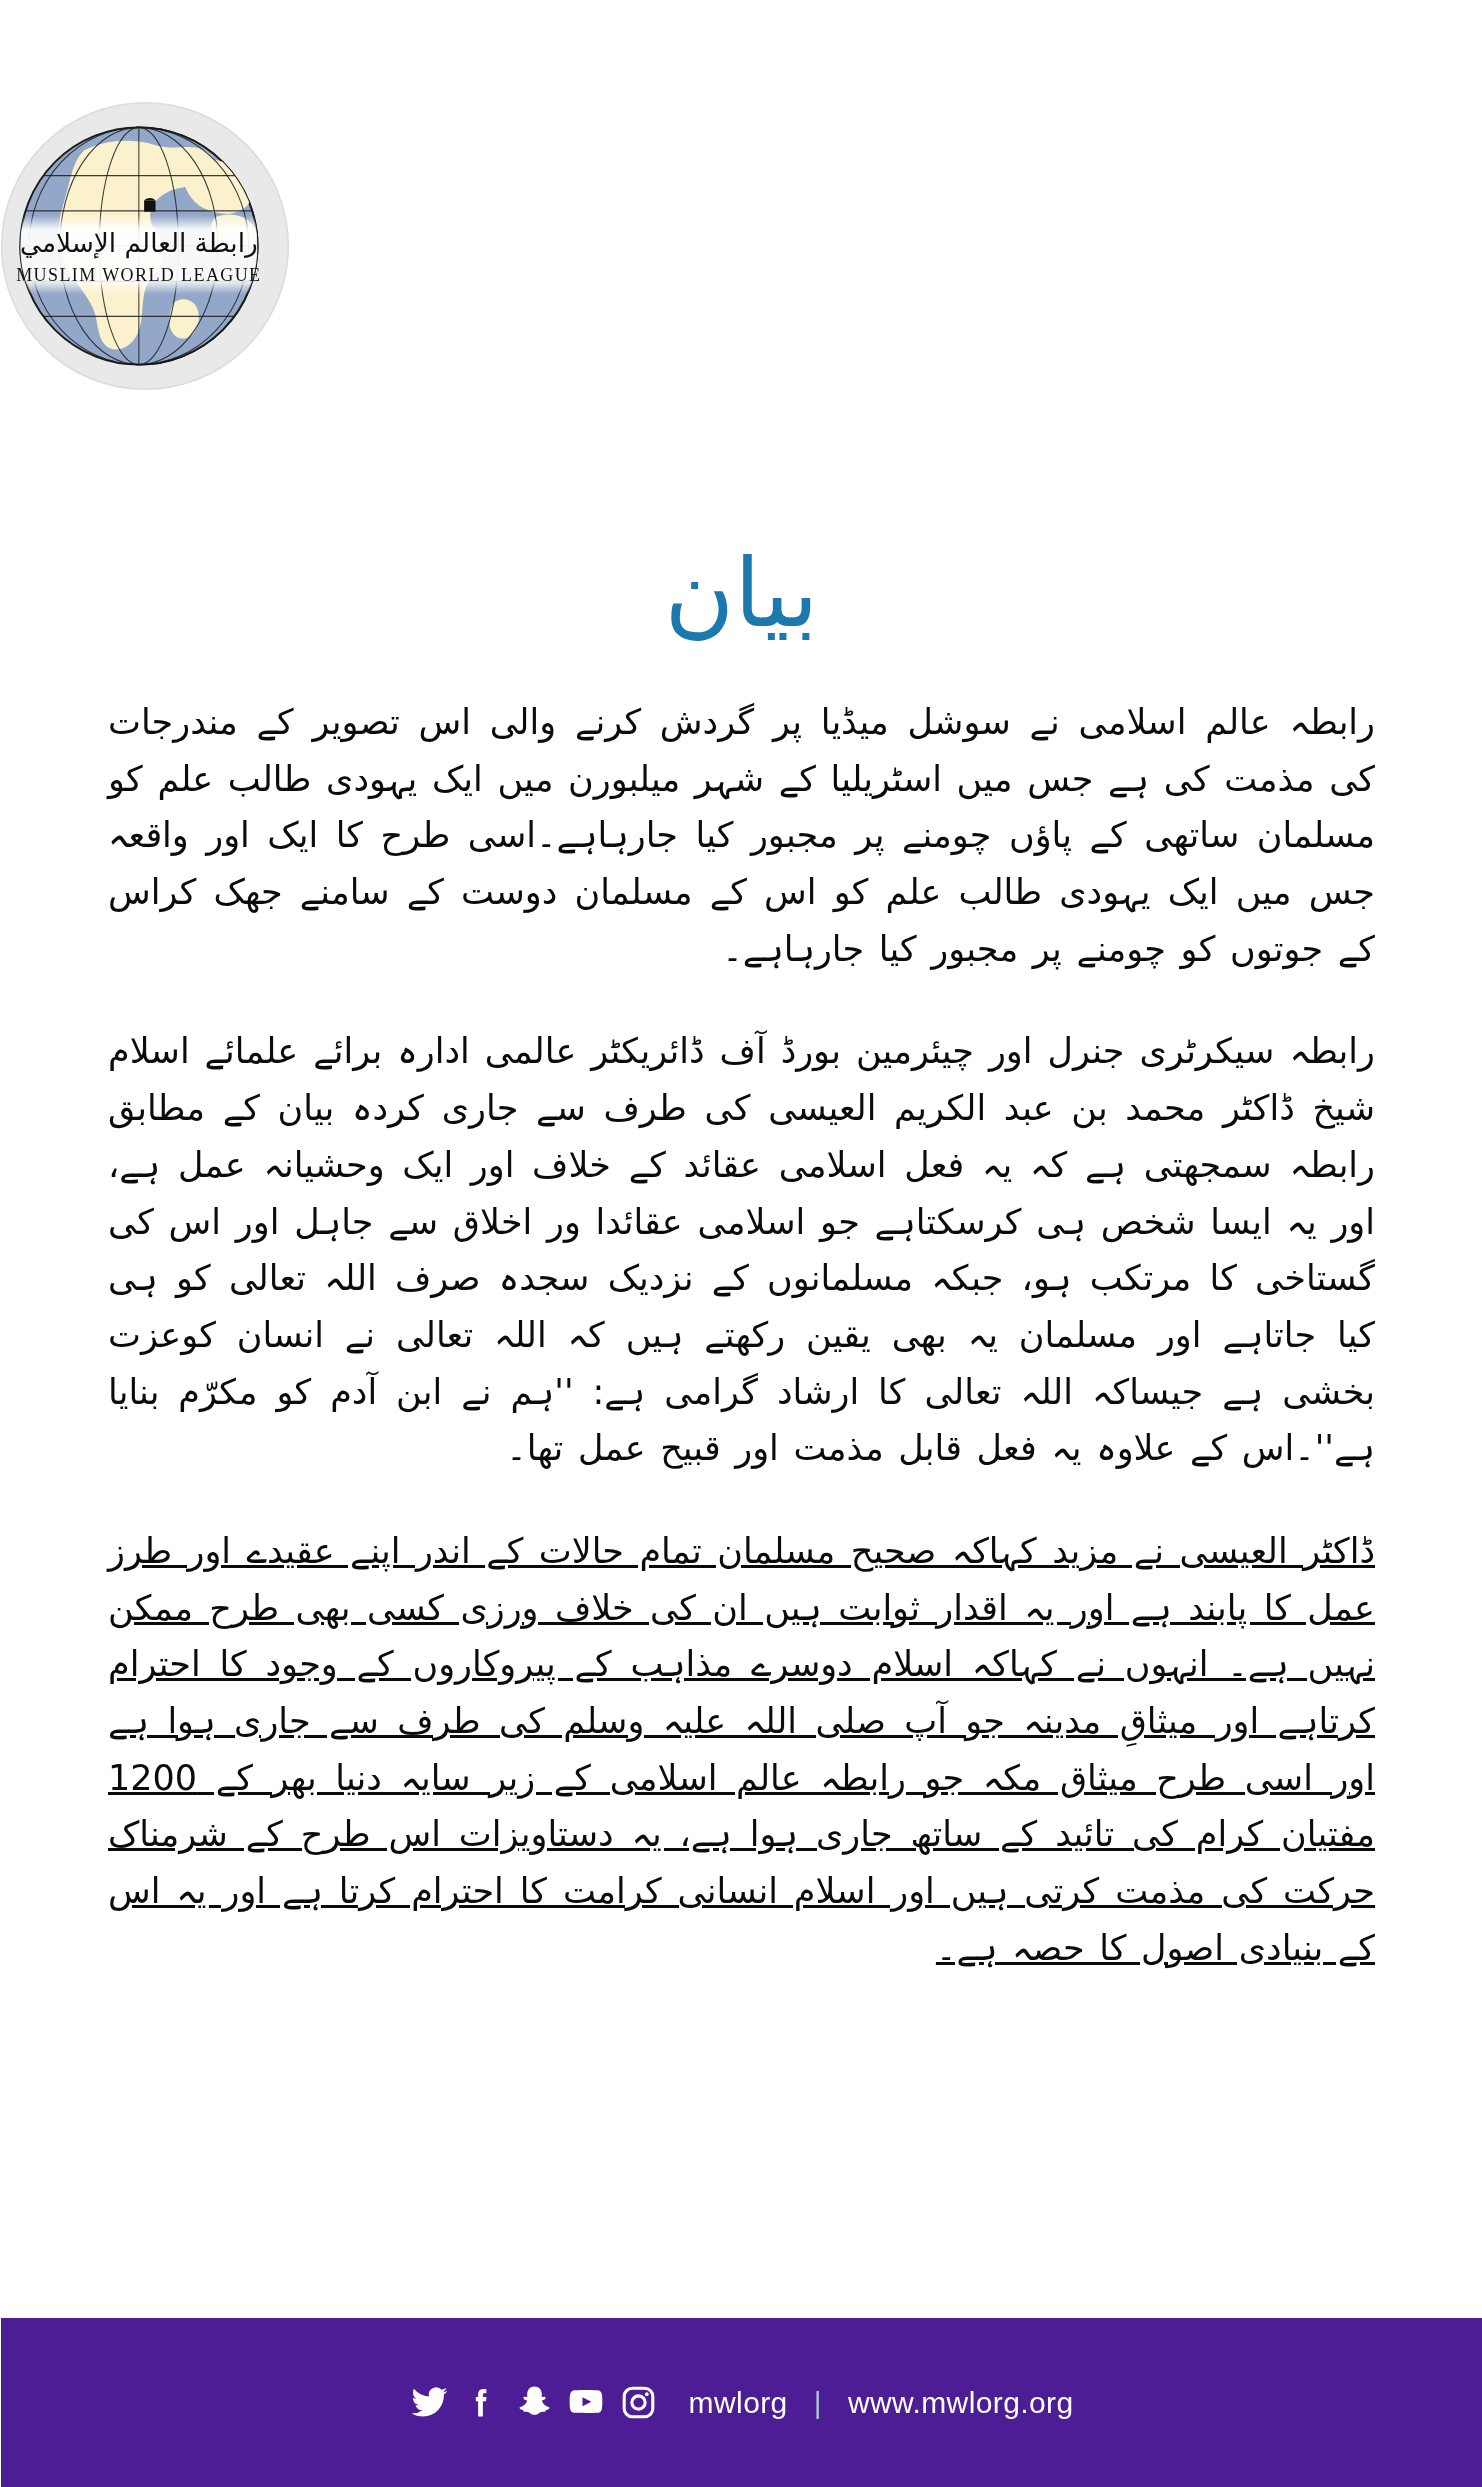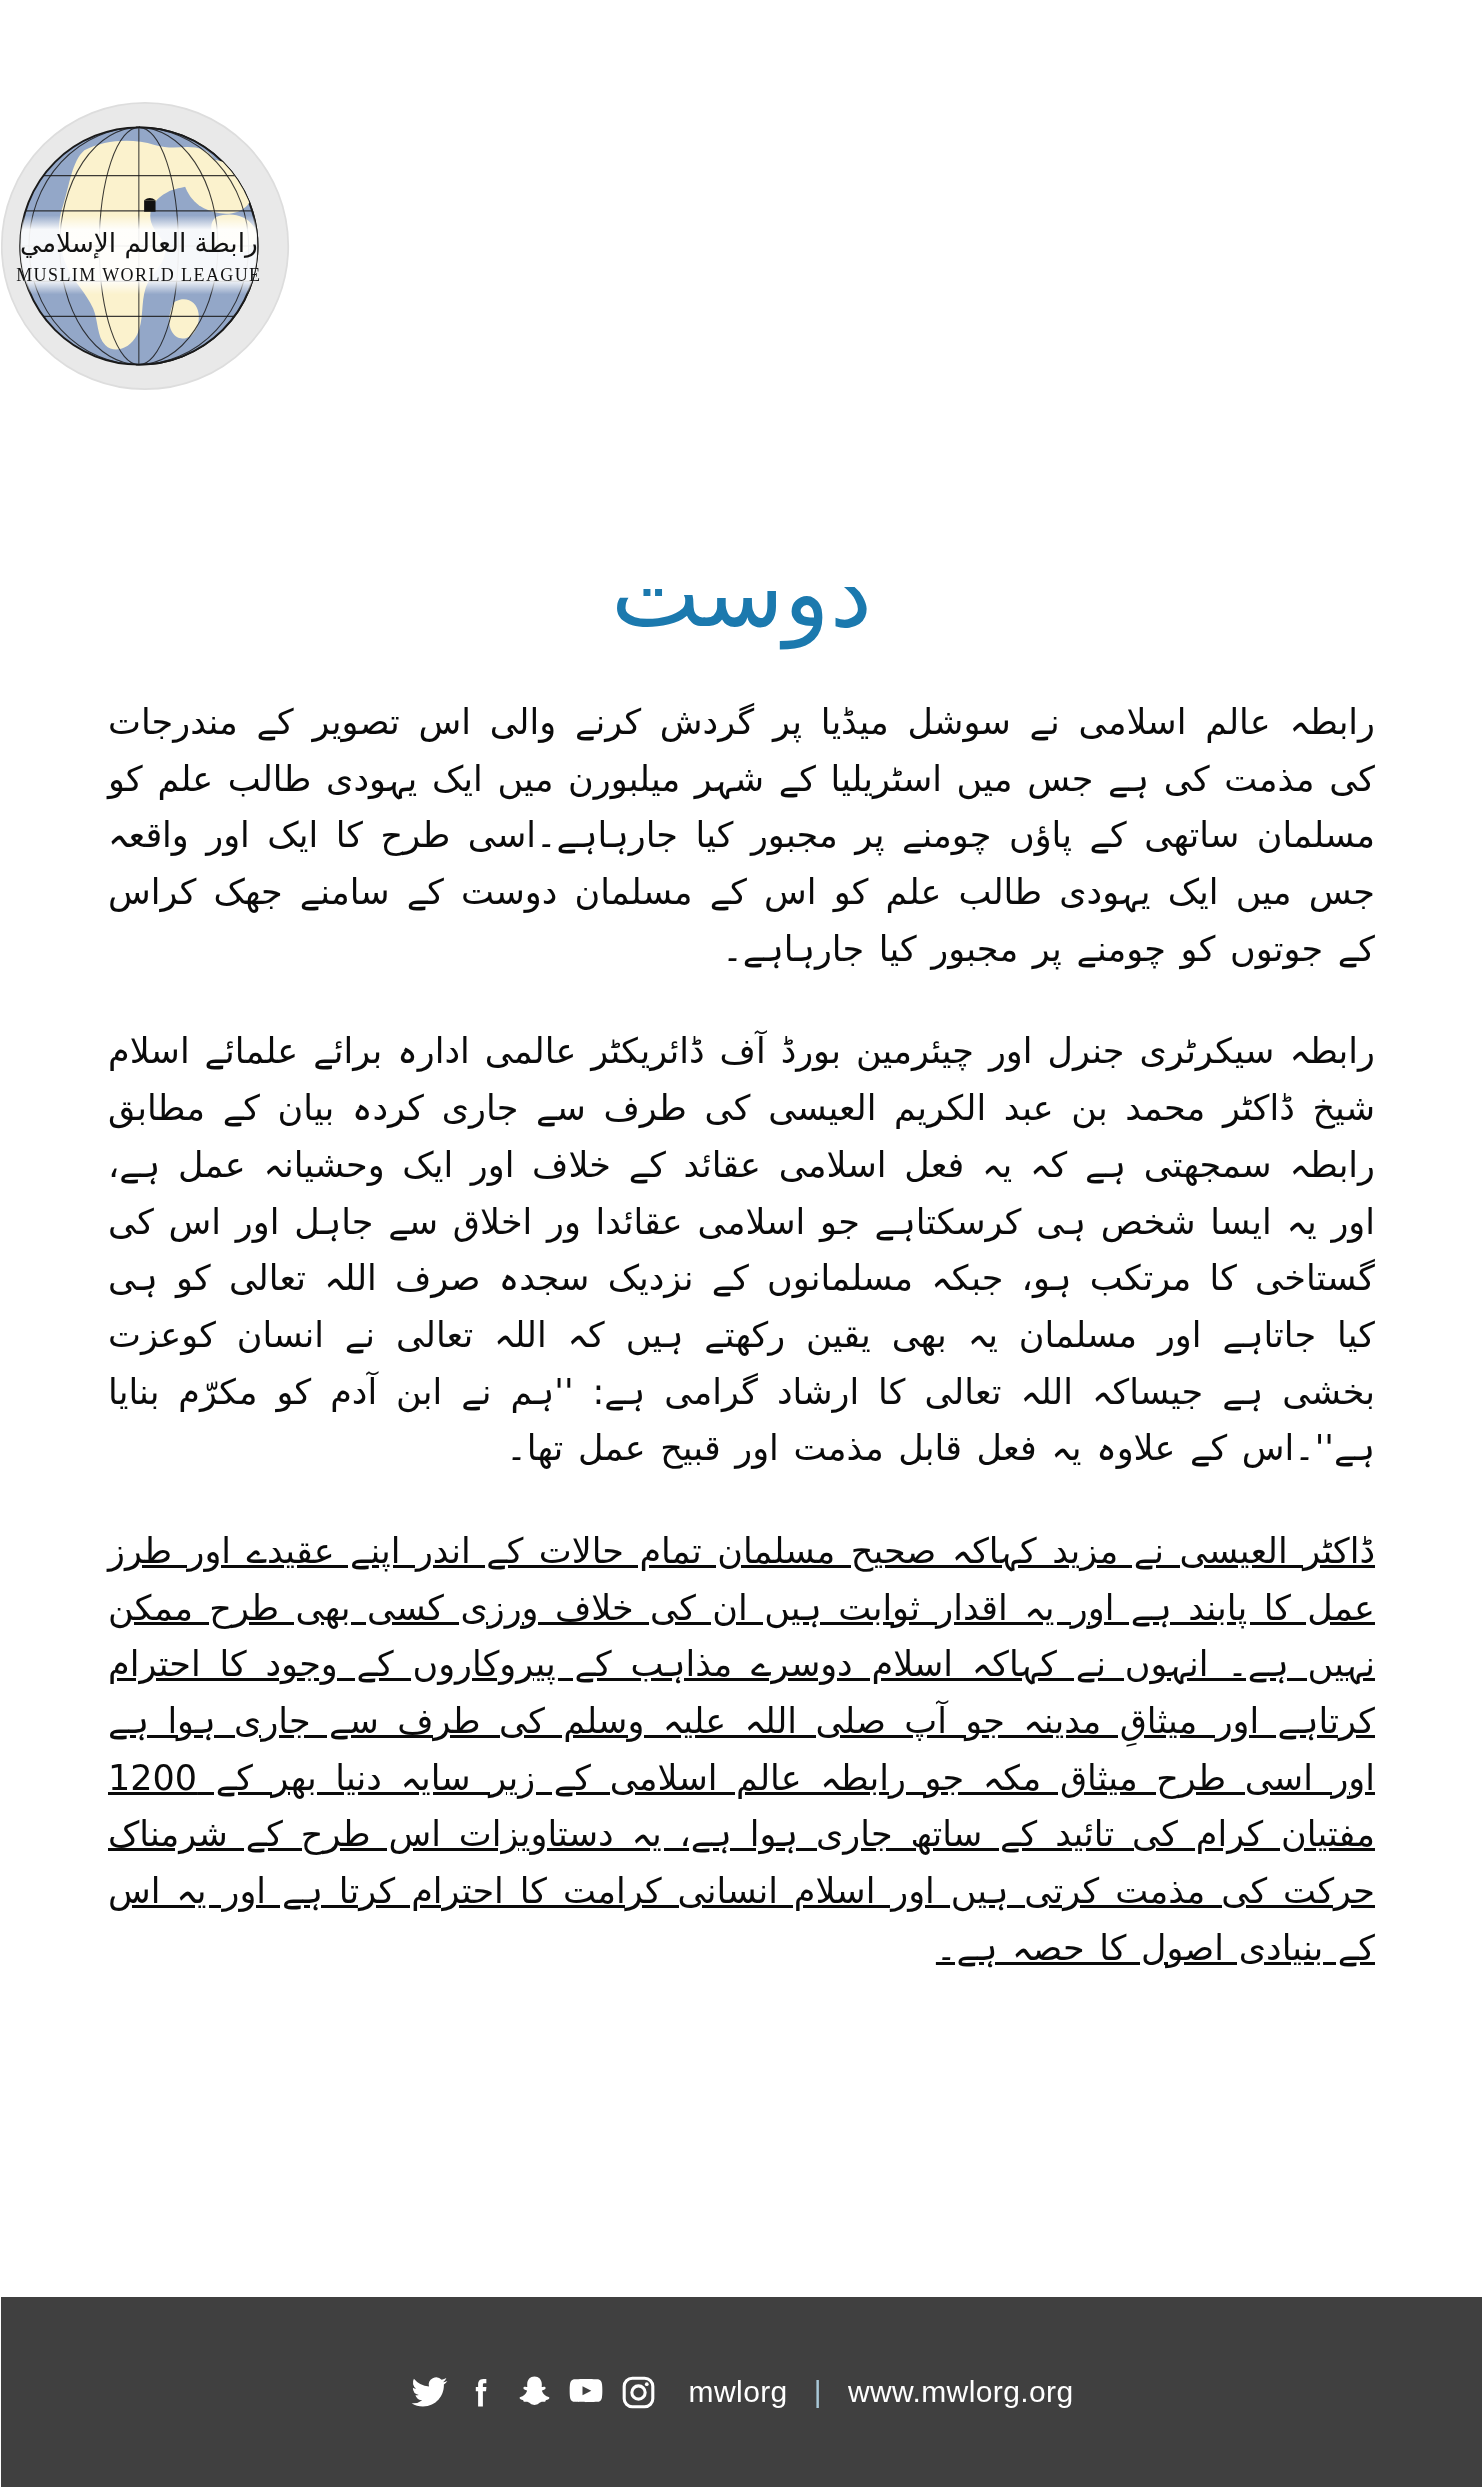--- a/index.html
+++ b/index.html
@@ -73,22 +73,22 @@
     text-align: justify;
     text-align-last: right;
     word-spacing: 3.5px;
     direction: rtl;
   }
   .para:last-child { margin-bottom: 0; text-decoration: underline; }
 
   
   .footer {
     flex: 0 0 auto;
-    height: 190px;
-    background: #404040;
+    height: 169px;
+    background: #4c1d95;
     display: flex;
     align-items: center;
     justify-content: center;
     direction: ltr;
     gap: 0;
   }
   .social-row {
     display: flex;
     align-items: center;
     gap: 12.3px;
@@ -182,21 +182,21 @@
         </g>
 
         <text x="158" y="172" text-anchor="middle" font-family="'DejaVu Sans','Liberation Sans',sans-serif" font-size="30" fill="#121212">رابطة العالم الإسلامي</text>
 
         <text x="158" y="205" text-anchor="middle" font-family="'Liberation Serif',serif" font-size="20.5" letter-spacing="1.6" fill="#121212">MUSLIM WORLD LEAGUE</text>
       </svg>
     </div>
   </div>
 
   <div class="title-area">
-    <div class="doc-title">دوست</div>
+    <div class="doc-title">بیان</div>
   </div>
 
   <div class="content">
     <p class="para">رابطہ عالم اسلامی نے سوشل میڈیا پر گردش کرنے والی اس تصویر کے مندرجات کی مذمت کی ہے جس میں اسٹریلیا کے شہر میلبورن میں ایک یہودی طالب علم کو مسلمان ساتھی کے پاؤں چومنے پر مجبور کیا جارہاہے۔اسی طرح کا ایک اور واقعہ جس میں ایک یہودی طالب علم کو اس کے مسلمان دوست کے سامنے جھک کراس کے جوتوں کو چومنے پر مجبور کیا جارہاہے۔</p>
     <p class="para">رابطہ سیکرٹری جنرل اور چیئرمین بورڈ آف ڈائریکٹر عالمی ادارہ برائے علمائے اسلام شیخ ڈاکٹر محمد بن عبد الکریم العیسی کی طرف سے جاری کردہ بیان کے مطابق رابطہ سمجھتی ہے کہ یہ فعل اسلامی عقائد کے خلاف اور ایک وحشیانہ عمل ہے، اور یہ ایسا شخص ہی کرسکتاہے جو اسلامی عقائدا ور اخلاق سے جاہل اور اس کی گستاخی کا مرتکب ہو، جبکہ مسلمانوں کے نزدیک سجدہ صرف اللہ تعالی کو ہی کیا جاتاہے اور مسلمان یہ بھی یقین رکھتے ہیں کہ اللہ تعالی نے انسان کوعزت بخشی ہے جیساکہ اللہ تعالی کا ارشاد گرامی ہے: ''ہم نے ابن آدم کو مکرّم بنایا ہے''۔اس کے علاوہ یہ فعل قابل مذمت اور قبیح عمل تھا۔</p>
     <p class="para">ڈاکٹر العیسی نے مزید کہاکہ صحیح مسلمان تمام حالات کے اندر اپنے عقیدے اور طرز عمل کا پابند ہے اور یہ اقدار ثوابت ہیں ان کی خلاف ورزی کسی بھی طرح ممکن نہیں ہے۔ انہوں نے کہاکہ اسلام دوسرے مذاہب کے پیروکاروں کے وجود کا احترام کرتاہے اور میثاقِ مدینہ جو آپ صلی اللہ علیہ وسلم کی طرف سے جاری ہوا ہے اور اسی طرح میثاق مکہ جو رابطہ عالم اسلامی کے زیر سایہ دنیا بھر کے 1200 مفتیان کرام کی تائید کے ساتھ جاری ہوا ہے، یہ دستاویزات اس طرح کے شرمناک حرکت کی مذمت کرتی ہیں اور اسلام انسانی کرامت کا احترام کرتا ہے اور یہ اس کے بنیادی اصول کا حصہ ہے۔</p>
   </div>
 
   <div class="footer">
     <div class="social-row">

